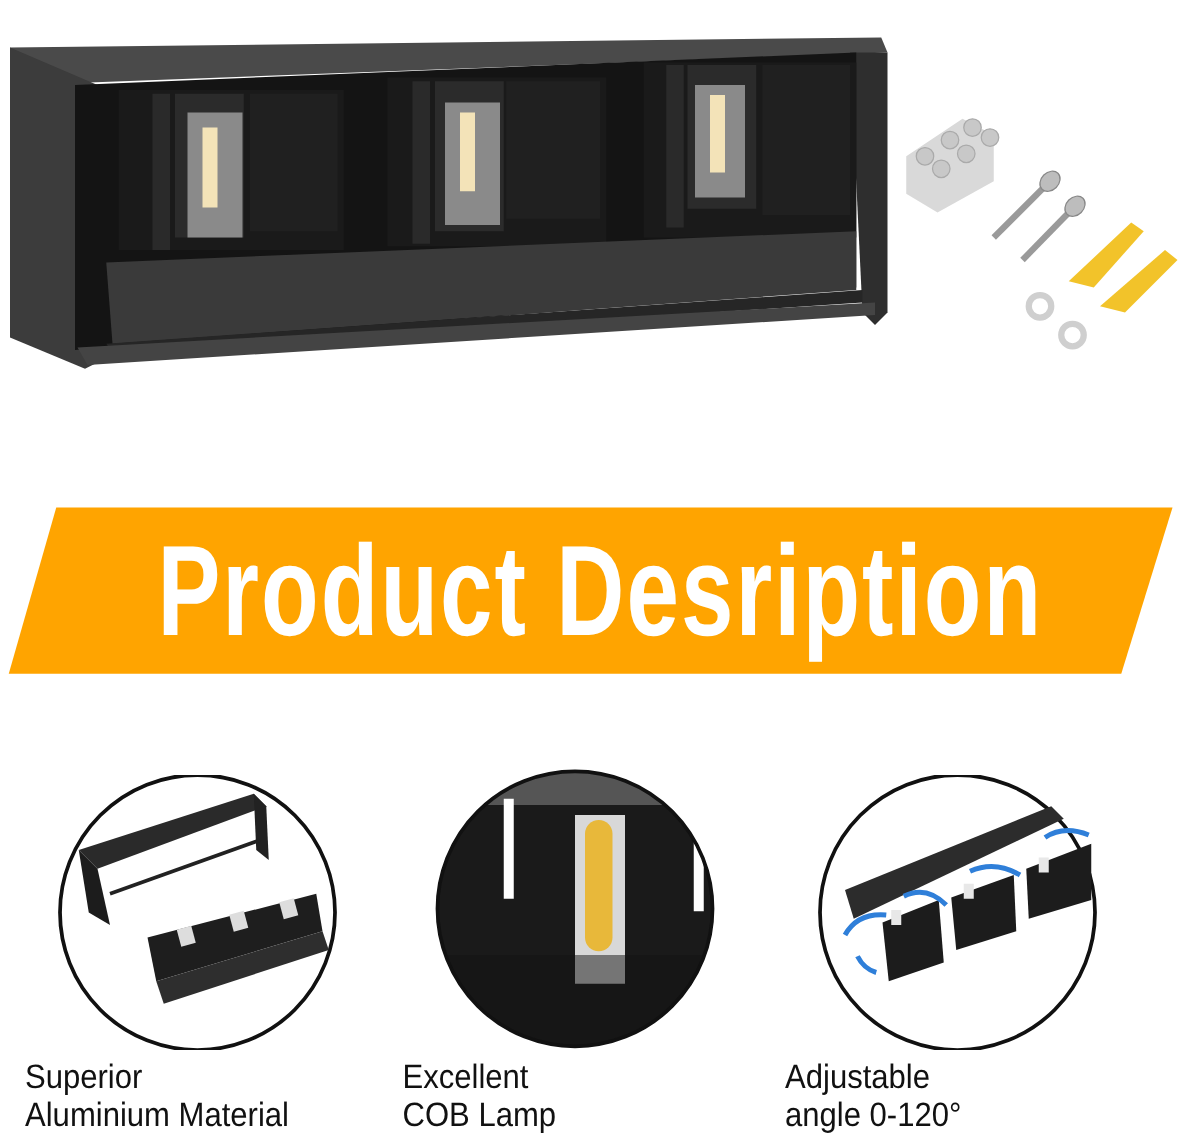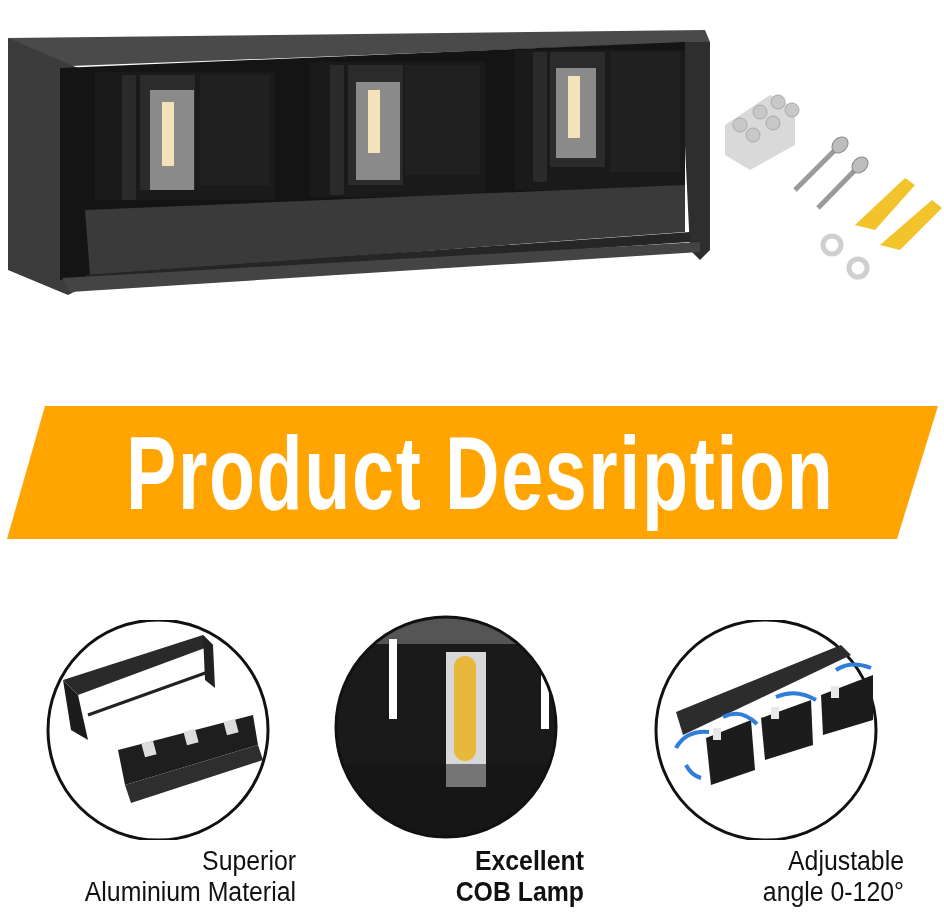--- a/index.html
+++ b/index.html
@@ -9,21 +9,21 @@
   #accessories { left:710px; top:90px; width:234px; height:200px; }
   #banner { left:0; top:400px; width:944px; height:150px; }
   .banner-text {
     position:absolute; left:0; top:408px; width:944px; height:130px;
     display:flex; align-items:center; justify-content:center;
     color:#ffffff; font-family:"Liberation Sans", sans-serif; font-weight:bold;
     font-size:92px; letter-spacing:2px;
     transform: scaleX(0.82) scaleY(1.12); transform-origin:center center;
     padding-left:20px; box-sizing:border-box;
   }
-  .feature { position:absolute; width:300px; text-align:right; }
+  .feature { position:absolute; width:300px; text-align:left; }
   .feature svg { display:block; margin:0 auto; }
   .feature-label { font-size:27px; line-height:31px; color:#111; margin-top:6px; transform:scaleX(0.92); }
 </style>
 </head>
 <body>
 
 <svg id="hero-product" class="abs" viewBox="0 0 720 290">
 
   <polygon points="8,18 705,10 710,22 18,48" fill="#4a4a4a"></polygon>
 
@@ -108,21 +108,21 @@
     <polygon points="75,130 210,95 215,125 82,165" fill="#1e1e1e"></polygon>
     <rect x="100" y="122" width="12" height="14" fill="#ddd" transform="rotate(-15 106 129)"></rect>
     <rect x="142" y="110" width="12" height="14" fill="#ddd" transform="rotate(-15 148 117)"></rect>
     <rect x="182" y="100" width="12" height="14" fill="#ddd" transform="rotate(-15 188 107)"></rect>
     <polygon points="82,165 215,125 220,140 88,183" fill="#2e2e2e"></polygon>
   </svg>
   <div class="feature-label">Superior</div>
   <div class="feature-label" style="margin-top:0">Aluminium Material</div>
 </div>
 
-<div class="feature" style="left:296px; top:614px;font-weight:bold;">
+<div class="feature" style="left:310px; top:614px;">
   <svg width="230" height="226" viewBox="0 0 230 226">
     <defs>
         <clipPath id="c2">
           <circle cx="115" cy="113" r="110"></circle>
         </clipPath>
       </defs>
     <g clip-path="url(#c2)">
       <rect x="0" y="0" width="230" height="226" fill="#1a1a1a"></rect>
       <rect x="0" y="0" width="230" height="30" fill="#555"></rect>
       <rect x="58" y="25" width="8" height="80" fill="#fff"></rect>

